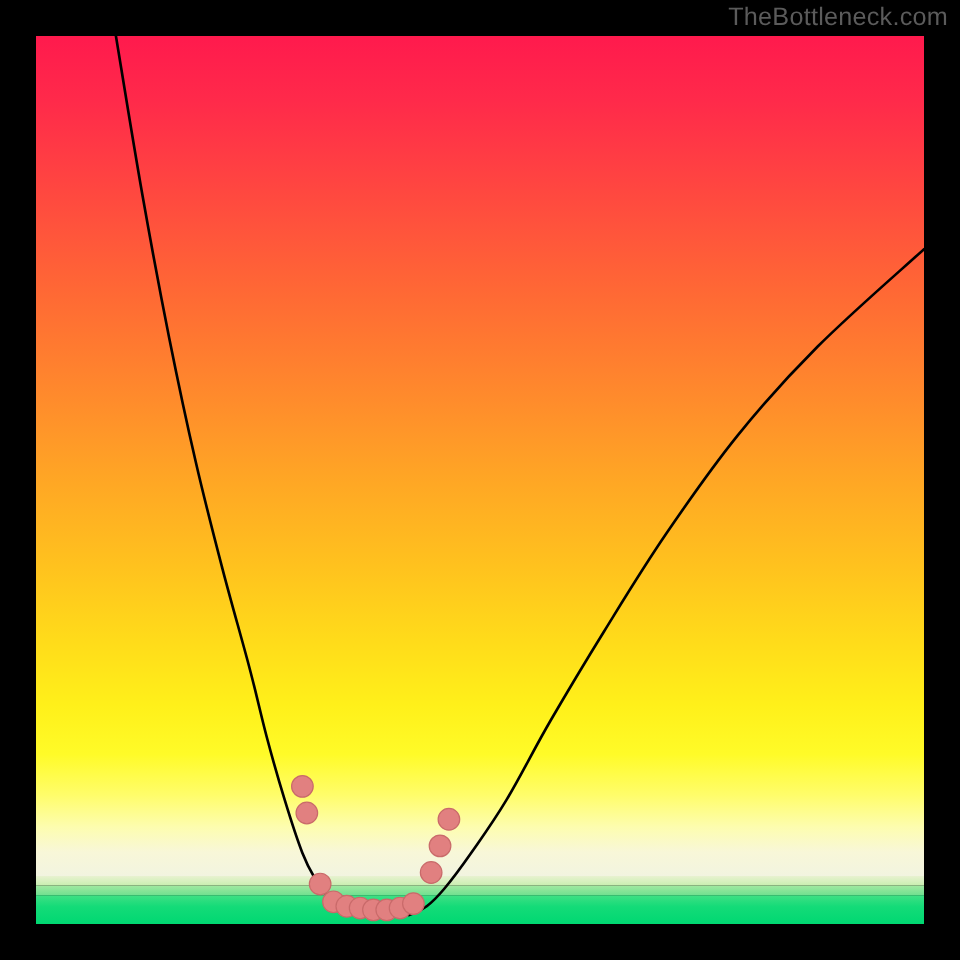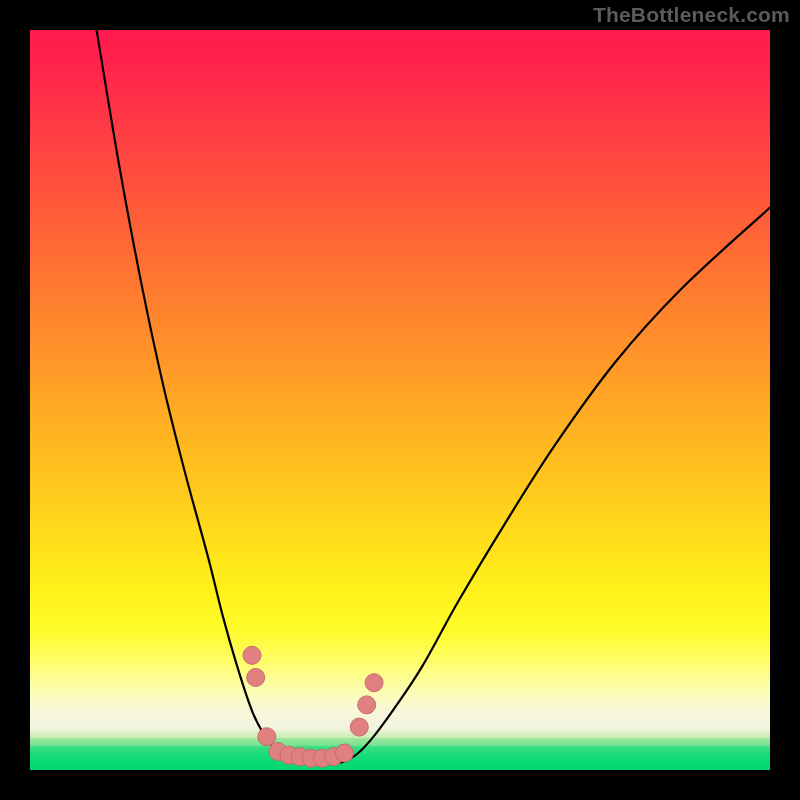--- a/index.html
+++ b/index.html
@@ -76,21 +76,21 @@
     width: 740px;
     height: 740px;
   }
   .watermark {
     position: absolute;
     top: 3px;
     right: 10px;
     color: #5b5b5b;
     font-size: 21px;
     letter-spacing: 0.2px;
-    font-weight: 700;
+    font-weight: 400;
   }
 </style>
 </head>
 <body>
 
 <div class="frame">
   <div class="watermark">TheBottleneck.com</div>
 
   <div class="plot">
     <div class="layer grad-upper"></div>

